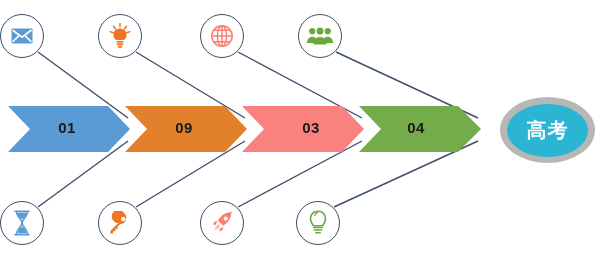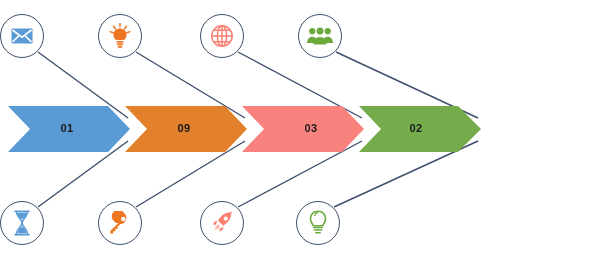--- a/index.html
+++ b/index.html
@@ -26,21 +26,21 @@
   }
   #arrow-layer {
     position: absolute;
     left: 0;
     top: 0;
     width: 600px;
     height: 258px;
   }
   .step-number {
     position: absolute;
-    font-size: 11px;
+    font-size: 15px;
     font-weight: bold;
     color: #1a1a1a;
     letter-spacing: 0.5px;
     text-align: center;
     width: 40px;
     top: 121px;
     line-height: 14px;
   }
   .icon-node {
     position: absolute;
@@ -107,21 +107,21 @@
   <svg id="arrow-layer" viewBox="0 0 600 258" width="600" height="258">
     <polygon points="8,106 108,106 130,129 108,152 8,152 30,129" fill="#5b9bd5"></polygon>
     <polygon points="125,106 225,106 247,129 225,152 125,152 147,129" fill="#e3802b"></polygon>
     <polygon points="242,106 342,106 364,129 342,152 242,152 264,129" fill="#f9827f"></polygon>
     <polygon points="359,106 458,106 481,129 458,152 359,152 381,129" fill="#74ac4b"></polygon>
   </svg>
 
   <div class="step-number" style="left:47px;">01</div>
   <div class="step-number" style="left:164px;">09</div>
   <div class="step-number" style="left:291px;">03</div>
-  <div class="step-number" style="left:396px;">02</div>
+  <div class="step-number" style="left:396px;">04</div>
 
   <div class="icon-node" style="left:0px; top:14px;">
     <span>
       <svg width="22" height="16" viewBox="0 0 22 16">
         <rect x="0.5" y="0.5" width="21" height="15" rx="1" fill="#5b9bd5"></rect>
         <path d="M1.5 2 L11 9.2 L20.5 2" fill="none" stroke="#ffffff" stroke-width="1.6"></path>
         <path d="M1.5 14 L8 7.6 M20.5 14 L14 7.6" fill="none" stroke="#ffffff" stroke-width="1.6"></path>
       </svg>
     </span>
   </div>
@@ -221,14 +221,19 @@
         <path d="M6.6 5.4 c0.7 -1.5 1.9 -2.4 3.2 -2.7" fill="none" stroke="#6aa93c" stroke-width="1.2" stroke-linecap="round"></path>
         <g stroke="#6aa93c" stroke-width="1.5" stroke-linecap="round">
           <line x1="5.8" y1="17.4" x2="14.2" y2="17.4"></line>
           <line x1="6.4" y1="20" x2="13.6" y2="20"></line>
           <line x1="7.8" y1="22.8" x2="12.2" y2="22.8"></line>
         </g>
       </svg>
     </span>
   </div>
 
+  <div class="end-badge">
+    <div class="end-badge-inner">
+      <span class="end-badge-label">高考</span>
+    </div>
+  </div>
 
 </div>
 
 </body></html>

